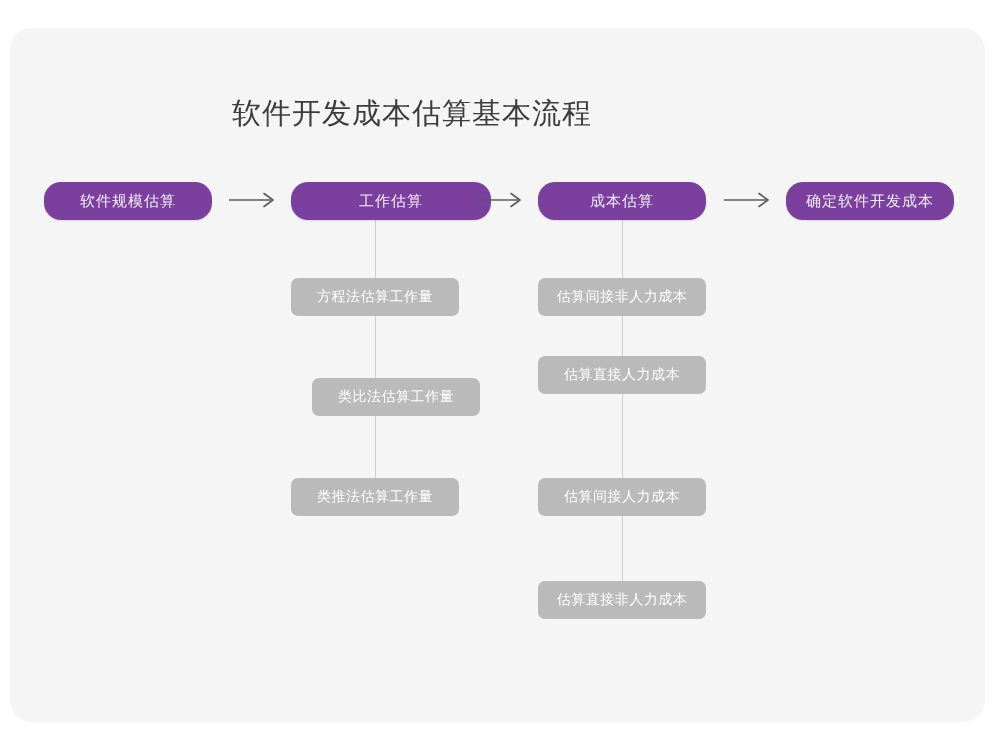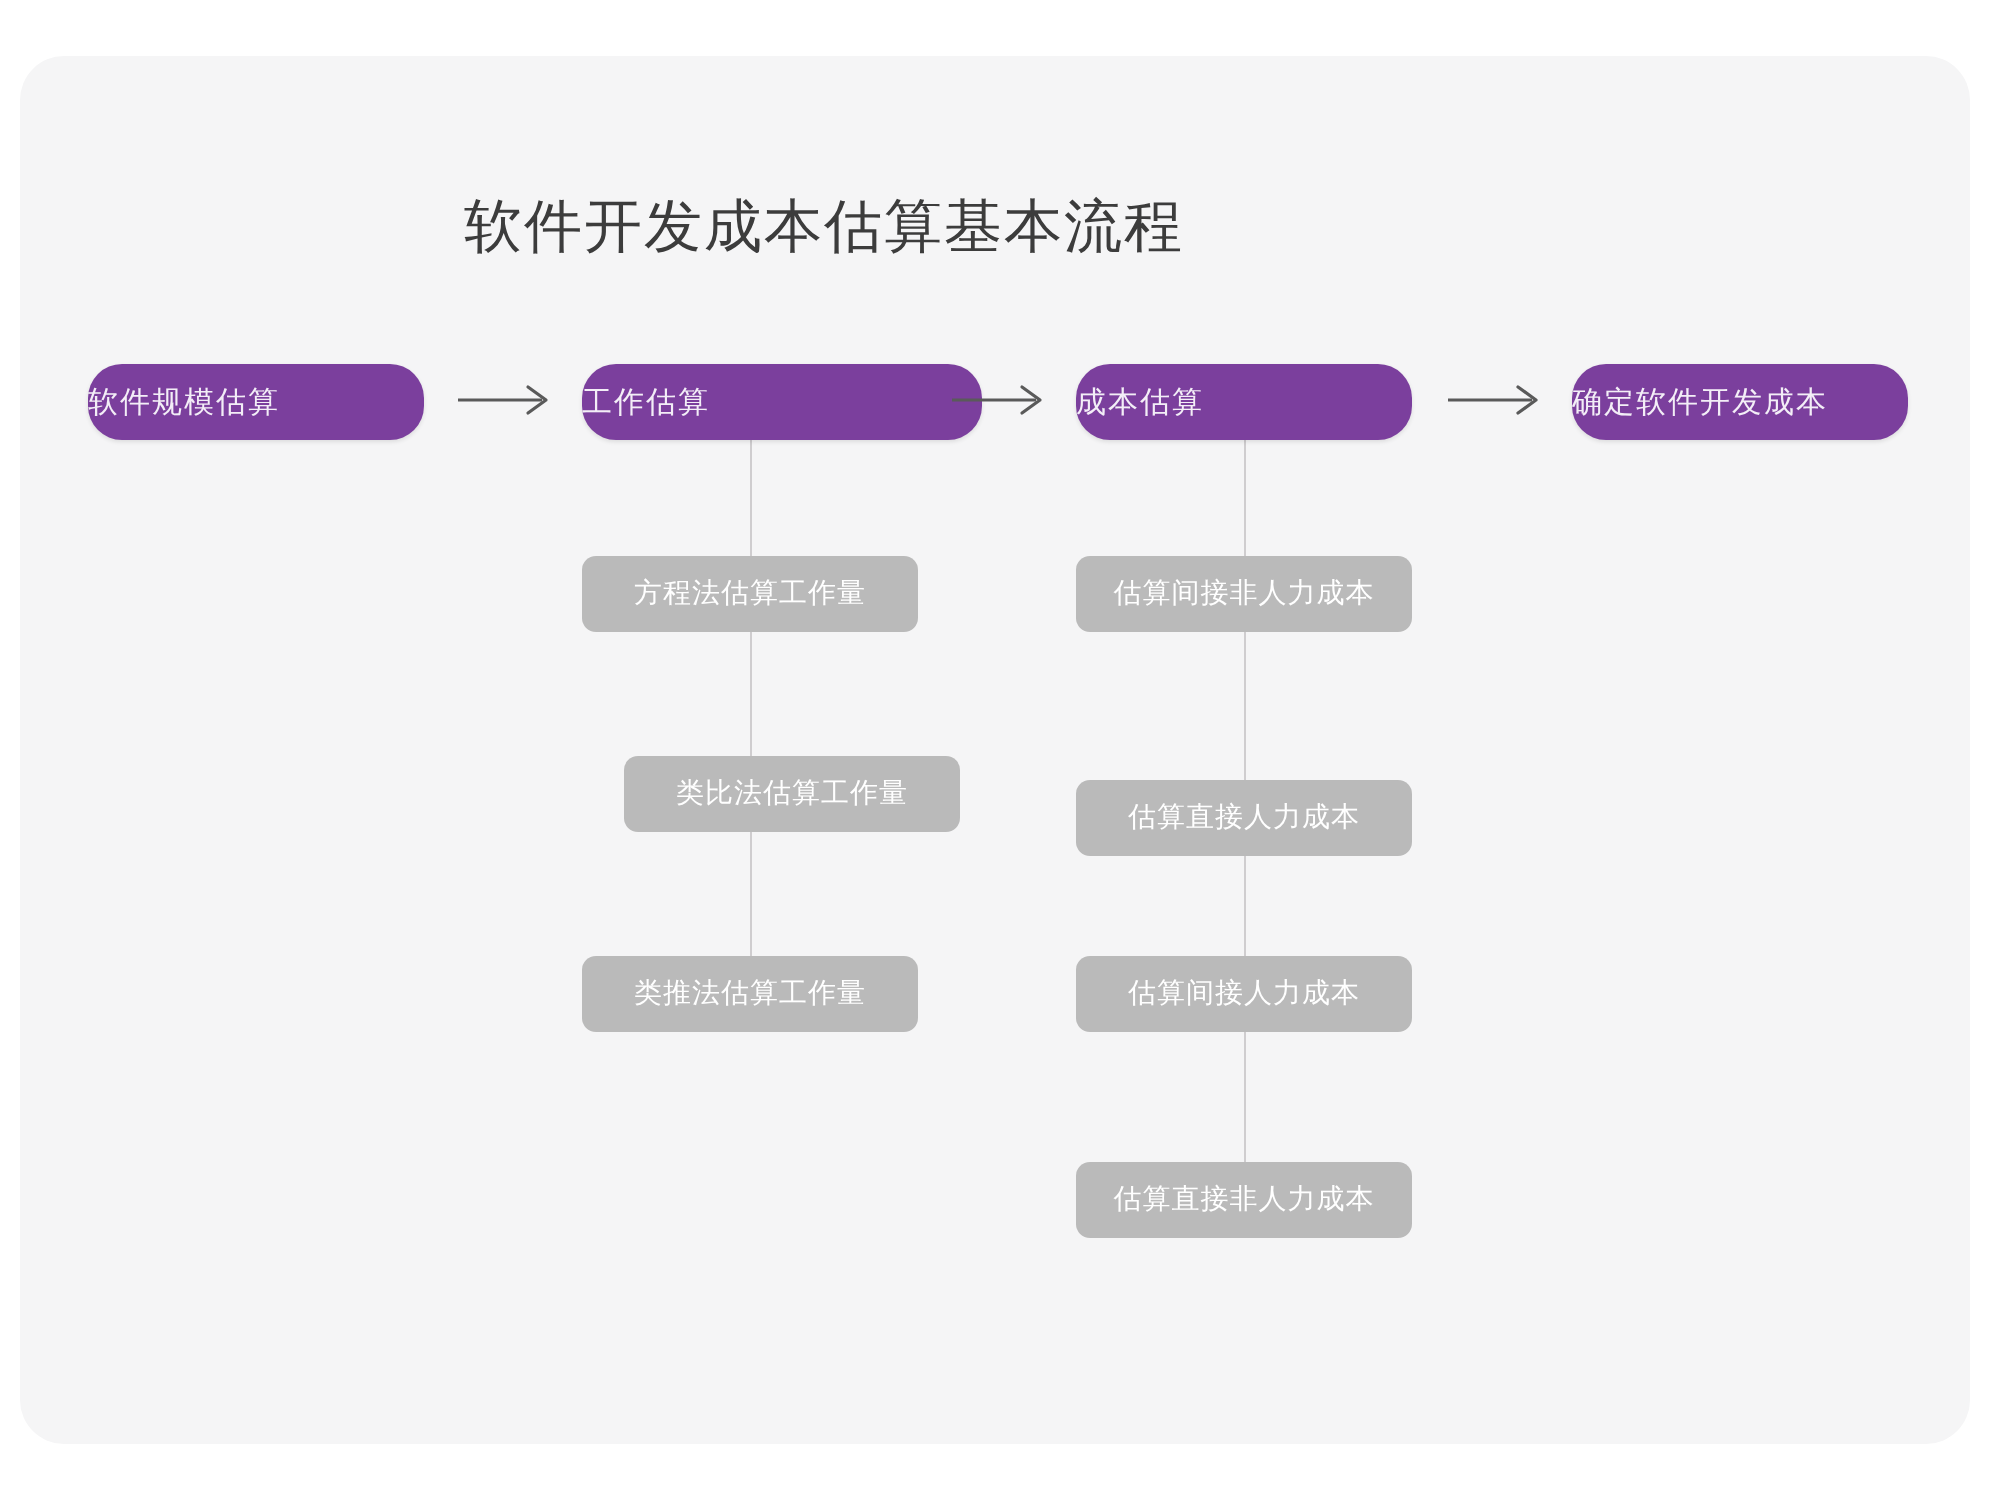--- a/index.html
+++ b/index.html
@@ -47,20 +47,21 @@
   
   .stage-box {
     position: absolute;
     height: 38px;
     background: #7b3f9d;
     border-radius: 17px;
     color: #f3eef7;
     font-size: 15px;
     display: flex;
     align-items: center;
+    justify-content: center;
     letter-spacing: 1px;
     white-space: nowrap;
     box-shadow: 0 1px 2px rgba(0,0,0,0.10);
   }
   
   .sub-box {
     position: absolute;
     height: 38px;
     width: 168px;
     background: #bababa;
@@ -132,21 +133,21 @@
   <div class="sub-box" style="left:291px; top:378px;margin-left:21px;">
     <span>类比法估算工作量</span>
   </div>
   <div class="sub-box" style="left:291px; top:478px;">
     <span>类推法估算工作量</span>
   </div>
 
   <div class="sub-box" style="left:538px; top:278px;">
     <span>估算间接非人力成本</span>
   </div>
-  <div class="sub-box" style="left:538px; top:390px;font-family:Liberation Mono, monospace;">
+  <div class="sub-box" style="left:538px; top:356px;font-family:Liberation Mono, monospace;">
     <span>估算直接人力成本</span>
   </div>
   <div class="sub-box" style="left:538px; top:478px;">
     <span>估算间接人力成本</span>
   </div>
   <div class="sub-box" style="left:538px; top:581px;">
     <span>估算直接非人力成本</span>
   </div>
 
 </div>

